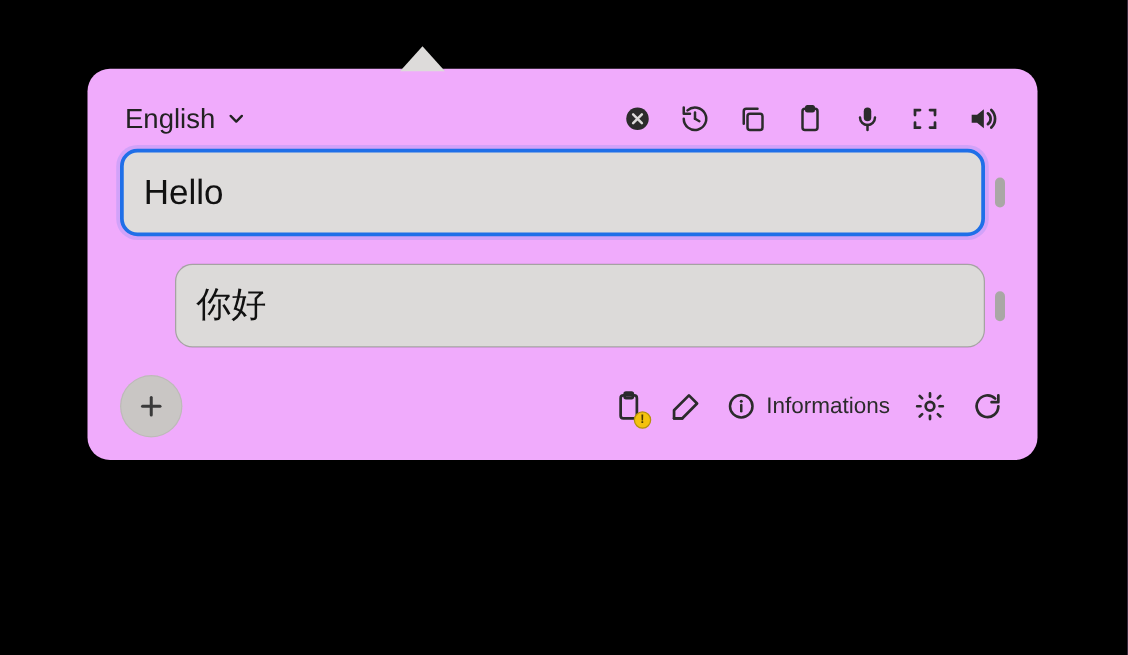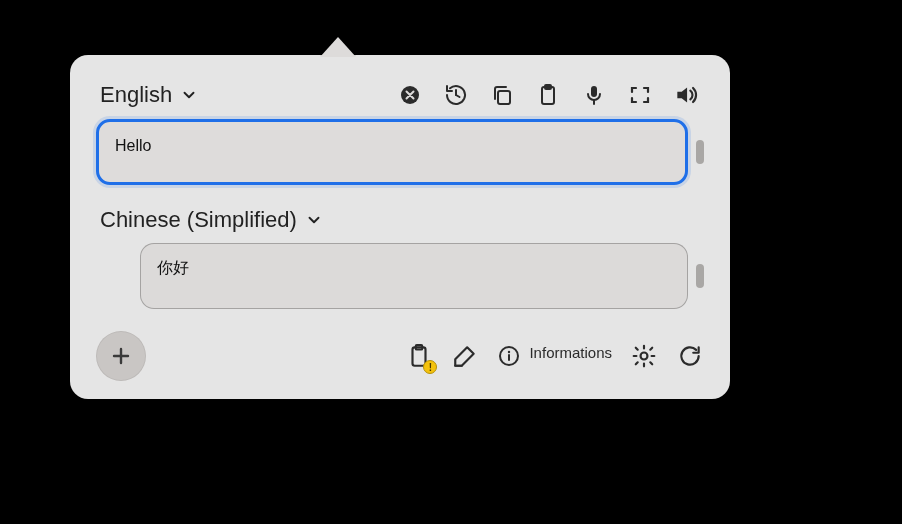--- a/index.html
+++ b/index.html
@@ -9,22 +9,22 @@
     width: 902px;
     height: 524px;
     background: #000;
     font-family: -apple-system, BlinkMacSystemFont, "Segoe UI", Helvetica, Arial, sans-serif;
     overflow: hidden;
   }
   .popover {
     position: absolute;
     left: 70px;
     top: 55px;
-    width: 660px;
-    background: #e5e5e5;
+    width: 760px;
+    background: #f0abfc;
     border-radius: 18px;
     box-shadow: 0 10px 40px rgba(0,0,0,0.5), 0 0 0 1px rgba(0,0,0,0.08);
     padding: 26px 26px 18px 26px;
   }
   .popover::before {
     content: "";
     position: absolute;
     top: -18px;
     left: 250px;
     width: 0; height: 0;
@@ -73,21 +73,21 @@
     align-items: center;
     gap: 8px;
     margin-bottom: 22px;
   }
   .field {
     flex: 1;
     background: #dcdad9;
     border: 3px solid transparent;
     border-radius: 14px;
     padding: 14px 16px;
-    font-size: 16px;
+    font-size: 28px;
     color: #111;
     outline: none;
     line-height: 1.3;
     min-height: 66px;
   }
   .field.focus {
     border-color: #1f6fe8;
     box-shadow: 0 0 0 3px rgba(31,111,232,0.15);
     background: #dedcdb;
   }
@@ -121,23 +121,23 @@
     cursor: pointer;
     box-shadow: inset 0 0 0 1px rgba(0,0,0,0.06);
   }
   .right-tools {
     display: inline-flex;
     align-items: center;
     gap: 18px;
   }
   .info-chip {
     display: inline-flex;
-    align-items: flex-start;
+    align-items: center;
     gap: 8px;
-    font-size: 15px;
+    font-size: 18px;
     color: #2b2b2b;
     cursor: pointer;
   }
   .badge-dot {
     position: absolute;
     width: 14px;
     height: 14px;
     border-radius: 50%;
     background: #f4c20d;
     border: 1px solid #b59109;
@@ -216,30 +216,20 @@
           </svg>
       </span>
     </div>
   </div>
 
   <div class="field-wrap">
     <div class="field focus" contenteditable="true" style="">Hello</div>
     <div class="scroll-nub"></div>
   </div>
 
-  <div class="lang-row">
-    <div class="lang-select">
-      <span>Chinese (Simplified)</span>
-      <span class="chev">
-        <svg width="18" height="18" viewBox="0 0 24 24" fill="none" stroke="#222" stroke-width="2.5" stroke-linecap="round" stroke-linejoin="round">
-            <polyline points="6 9 12 15 18 9"></polyline>
-          </svg>
-      </span>
-    </div>
-  </div>
 
   <div class="field-wrap">
     <div class="field plain">你好</div>
     <div class="scroll-nub"></div>
   </div>
 
   <div class="bottom-bar">
     <div class="plus-btn">
       <svg width="24" height="24" viewBox="0 0 24 24" fill="none" stroke="#3a3a3a" stroke-width="2.4" stroke-linecap="round">
           <line x1="12" y1="5" x2="12" y2="19"></line>

